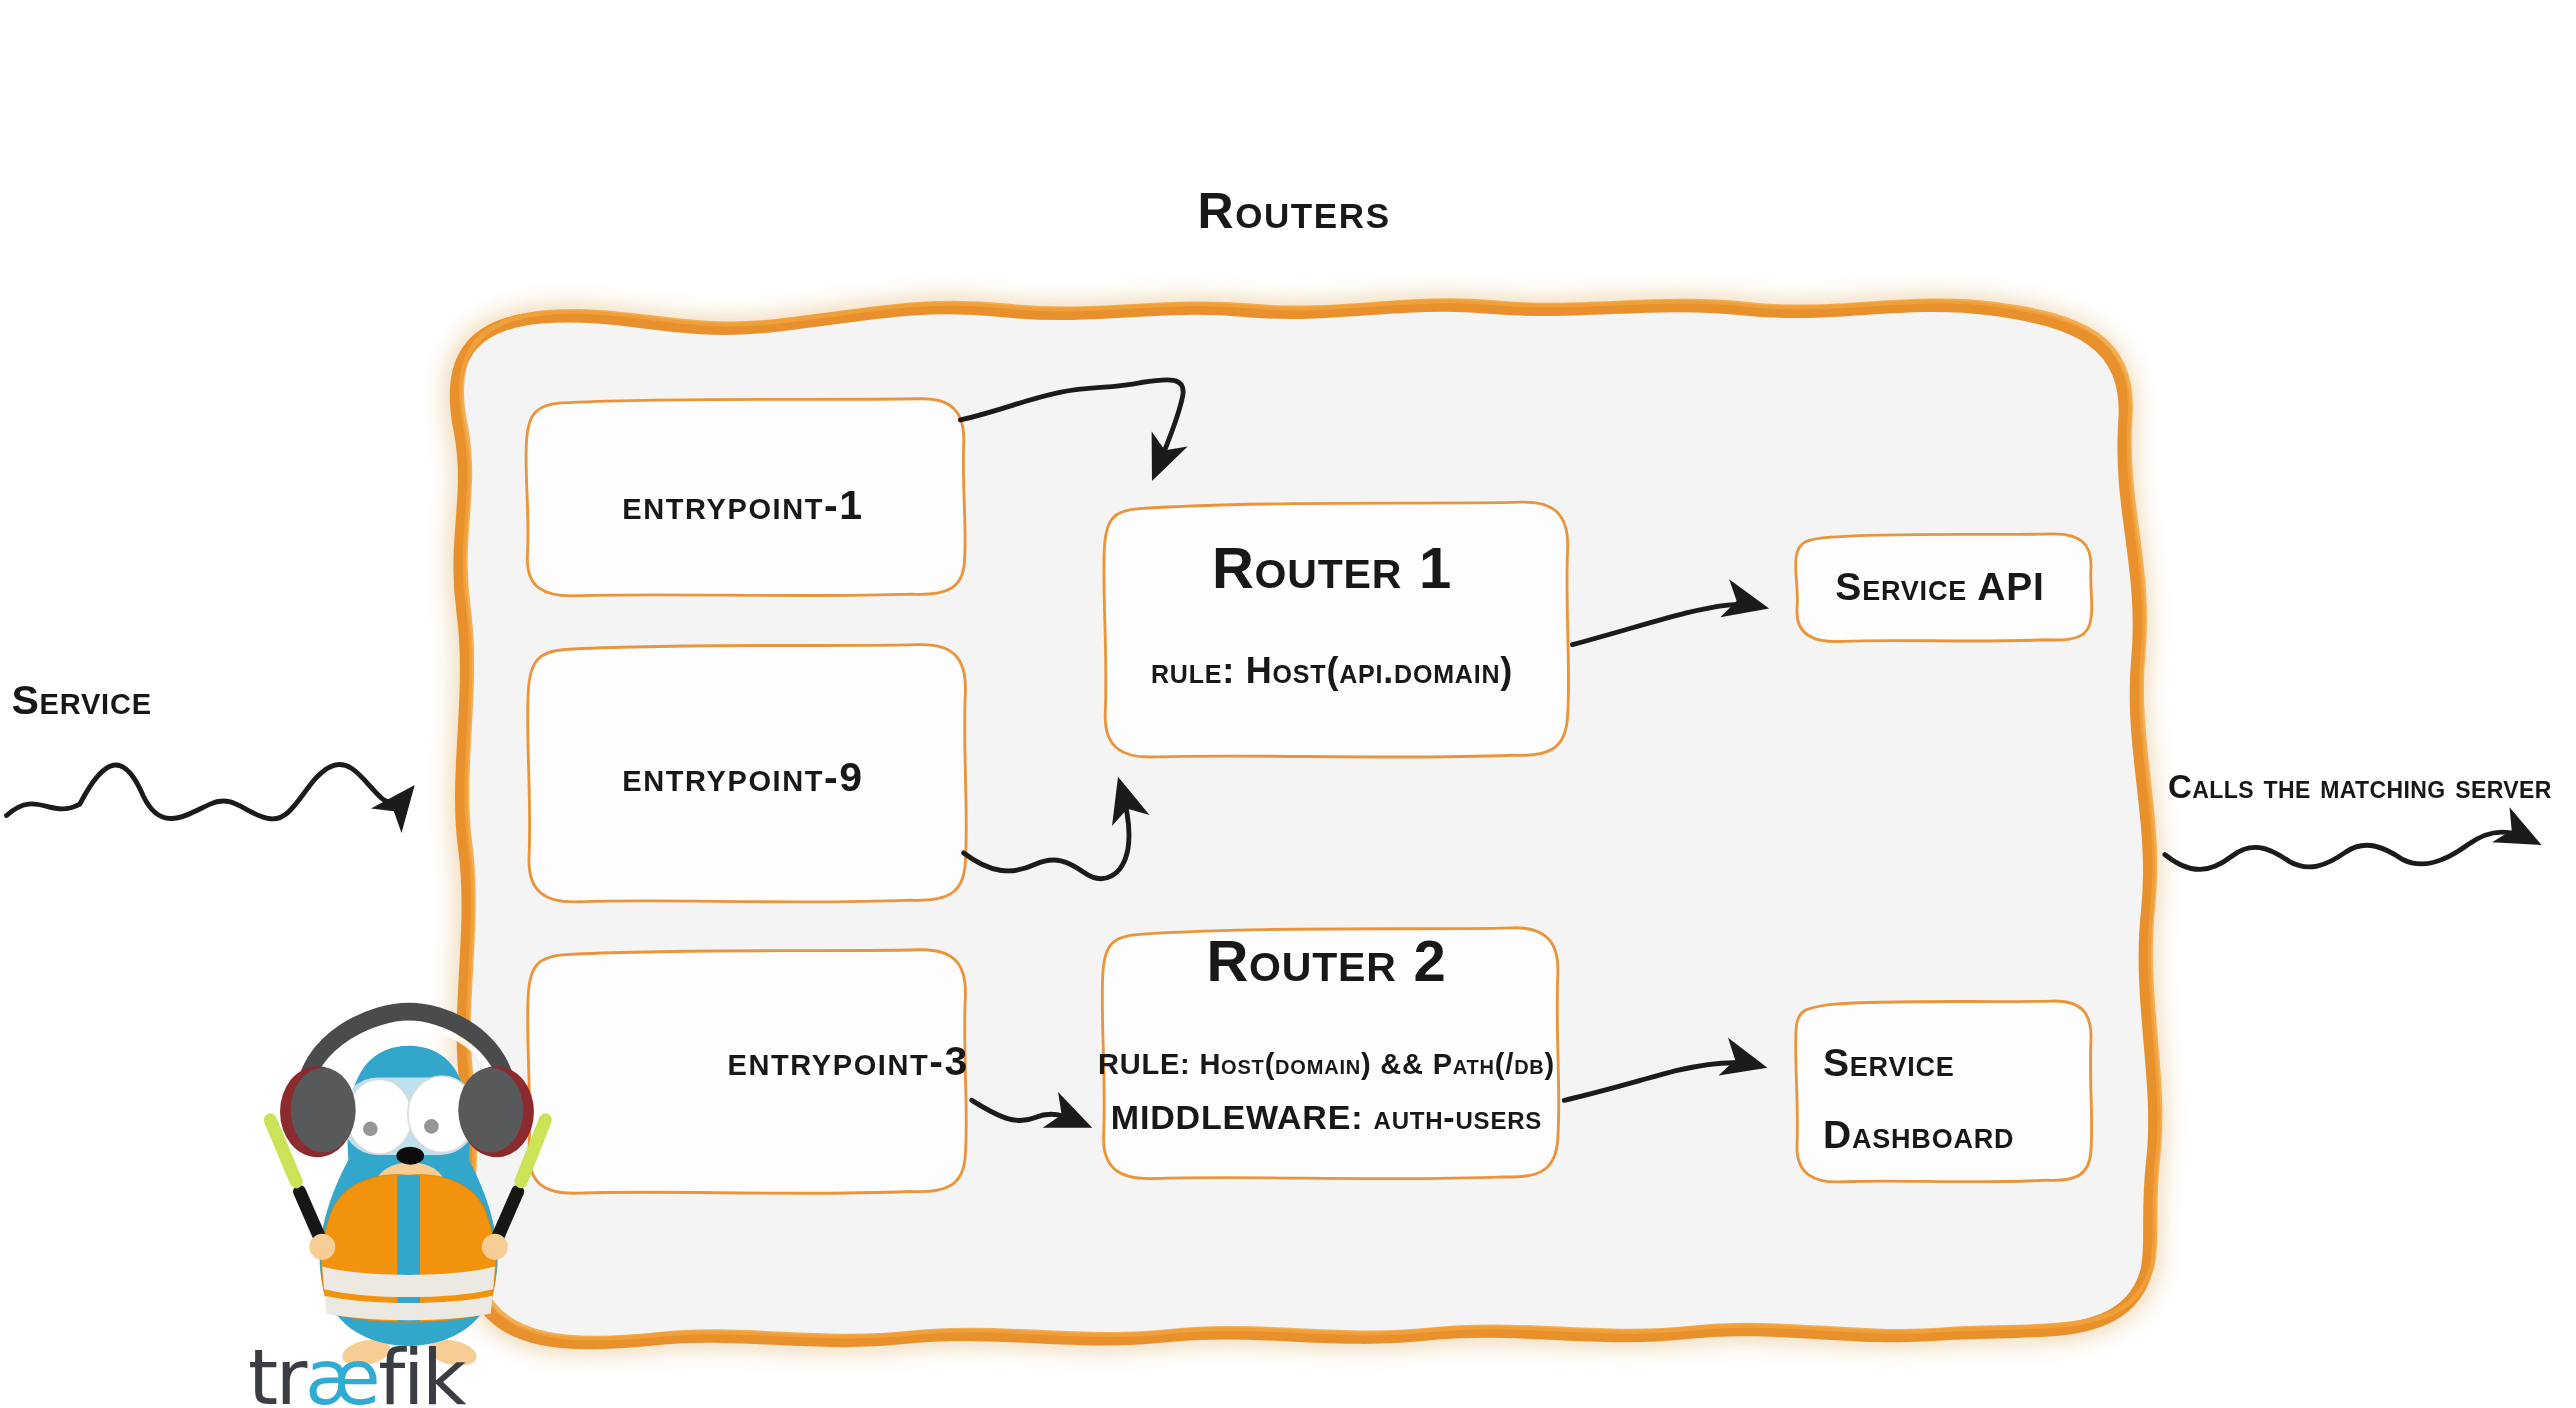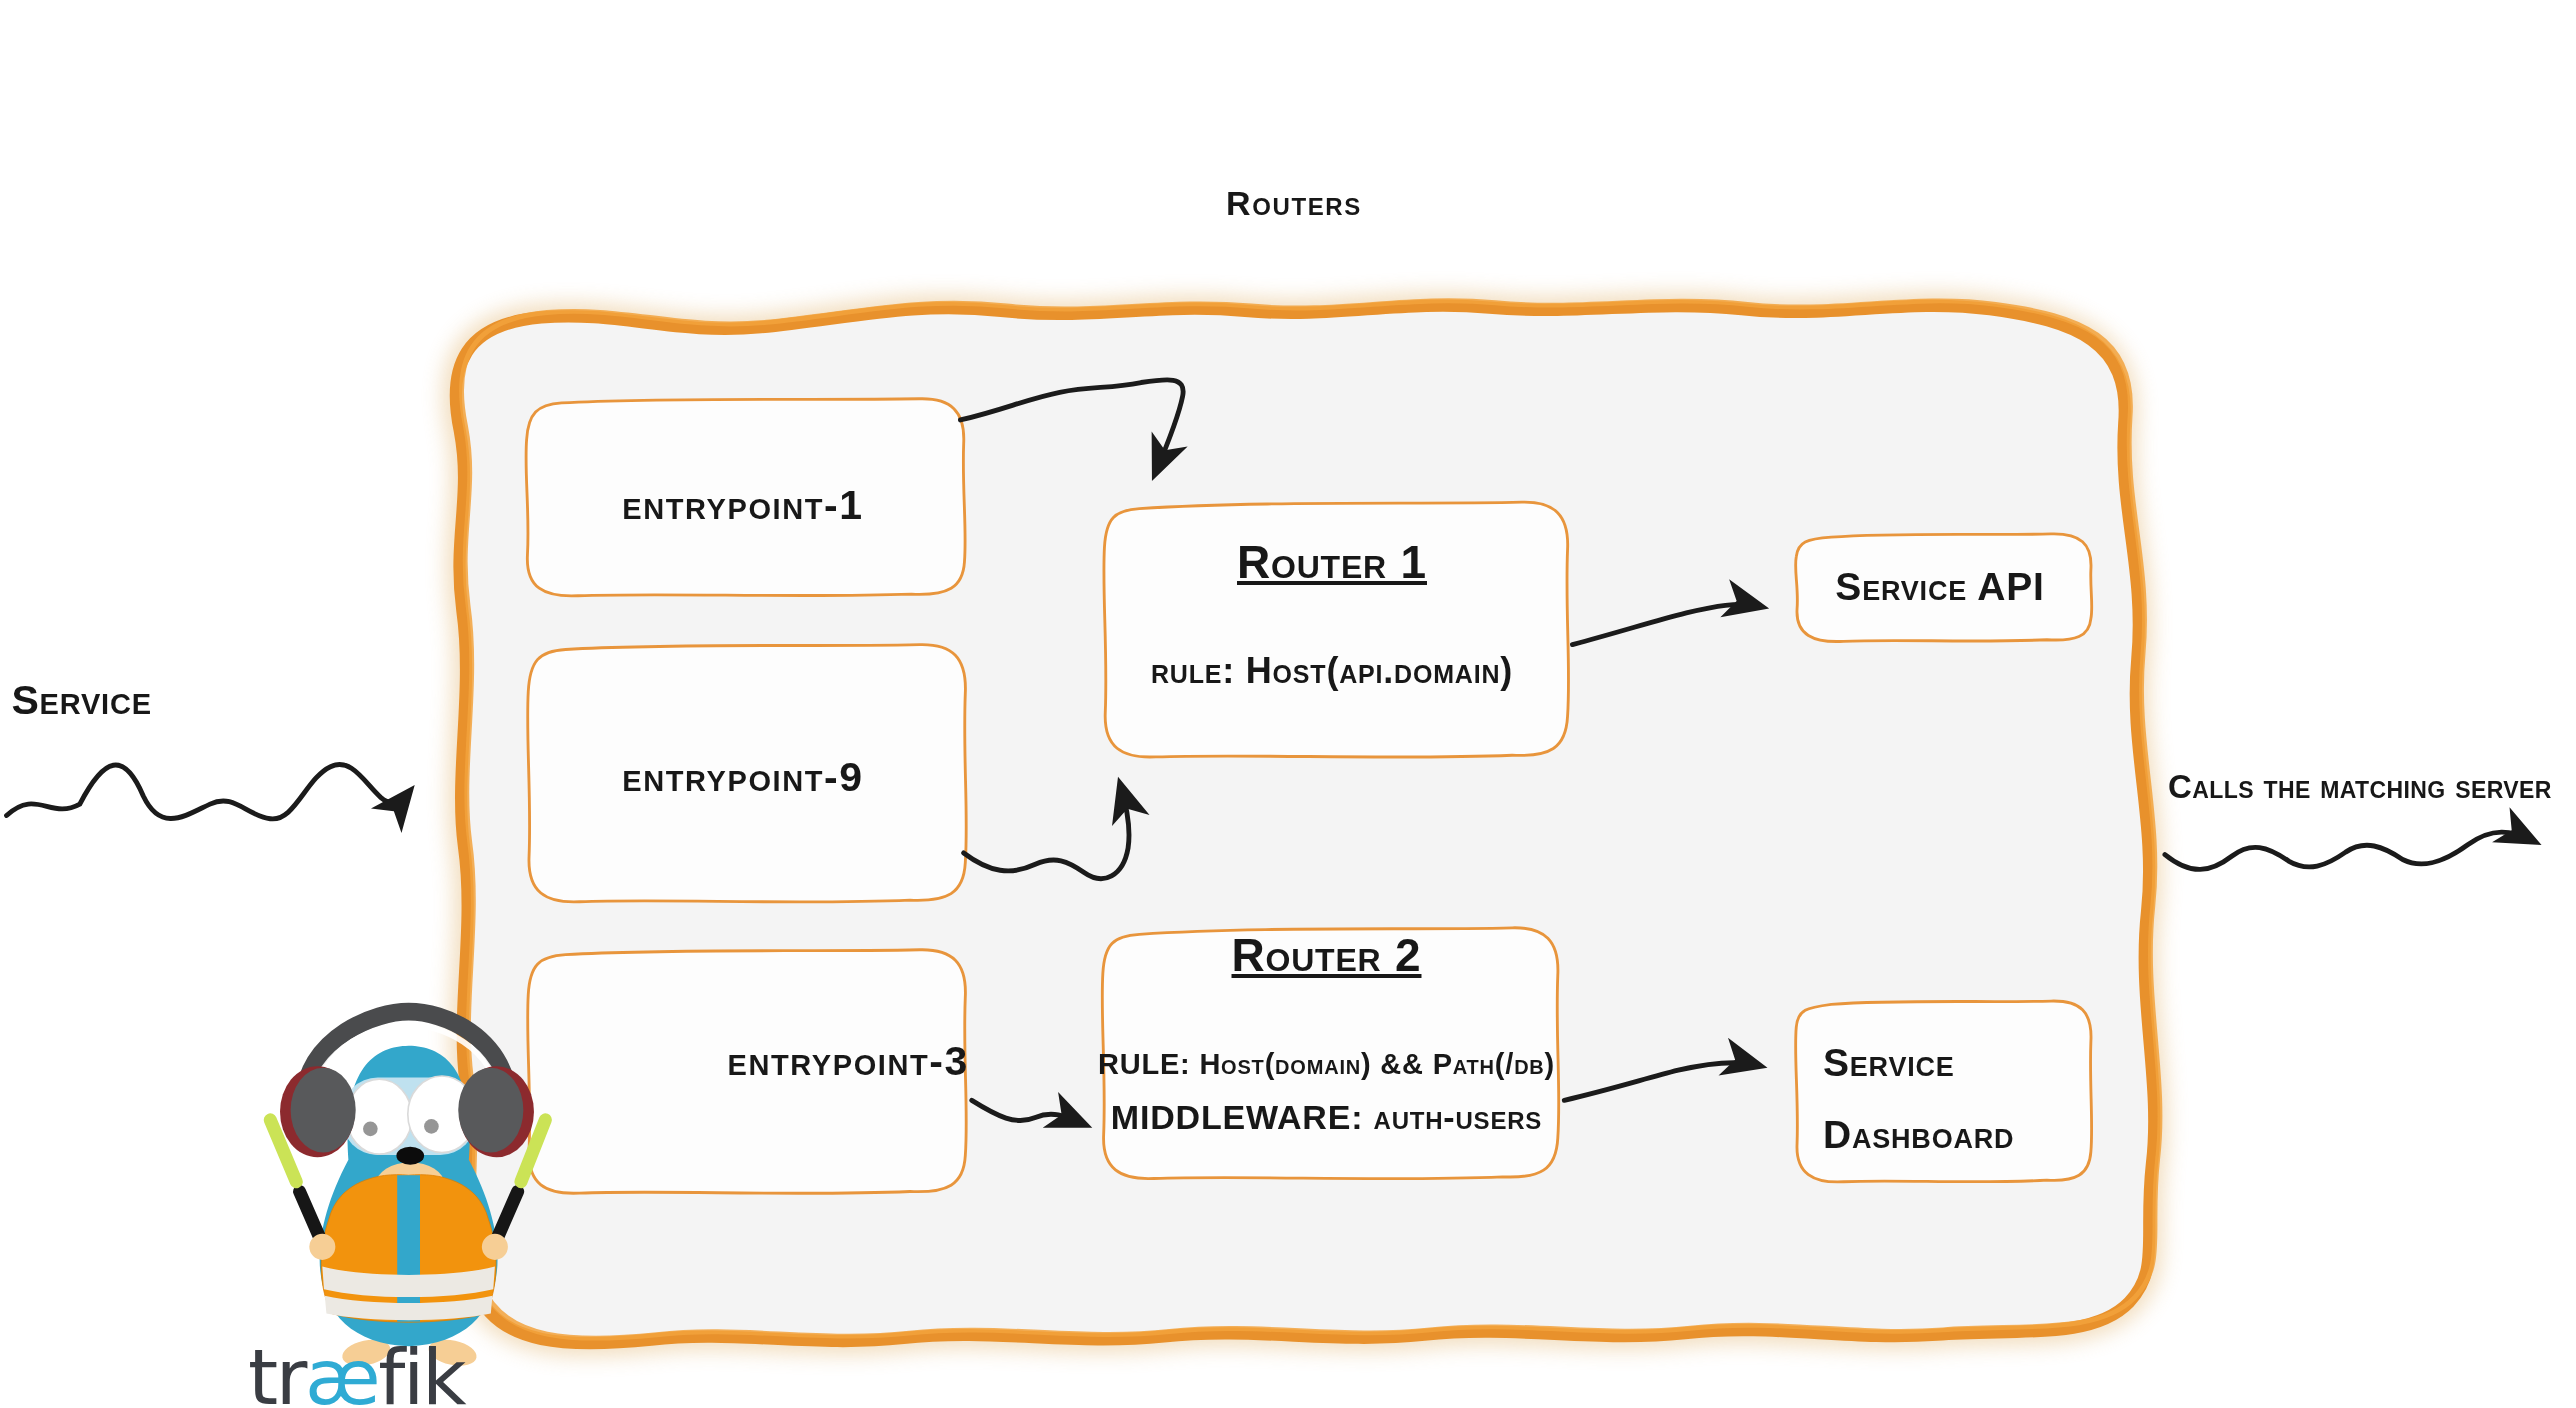--- a/index.html
+++ b/index.html
@@ -10,23 +10,23 @@
     position:absolute;
     font-family:"Liberation Sans",sans-serif;
     font-variant:small-caps;
     font-weight:600;
     color:#181818;
     letter-spacing:0.8px;
     line-height:1;
     white-space:nowrap;
   }
   .center{text-align:center;}
-  .title{font-size:34px;letter-spacing:1.6px;}
+  .title{font-size:50px;letter-spacing:1.6px;}
   .ep{font-size:41px;letter-spacing:1.6px;}
-  .router-name{font-size:46px;text-decoration:underline;}
+  .router-name{font-size:58px;}
   .rule1{font-size:36px;}
   .rule2{font-size:29px;}
   .mw{font-size:34px;}
   .svc{font-size:39px;}
   .svc-wrap{white-space:normal;line-height:1.85;text-align:left;}
   .requests{font-size:41px;}
   .calls{font-size:33px;letter-spacing:0.4px;text-align:right;}
   .wordmark{
     position:absolute;
     font-family:"DejaVu Sans",sans-serif;

